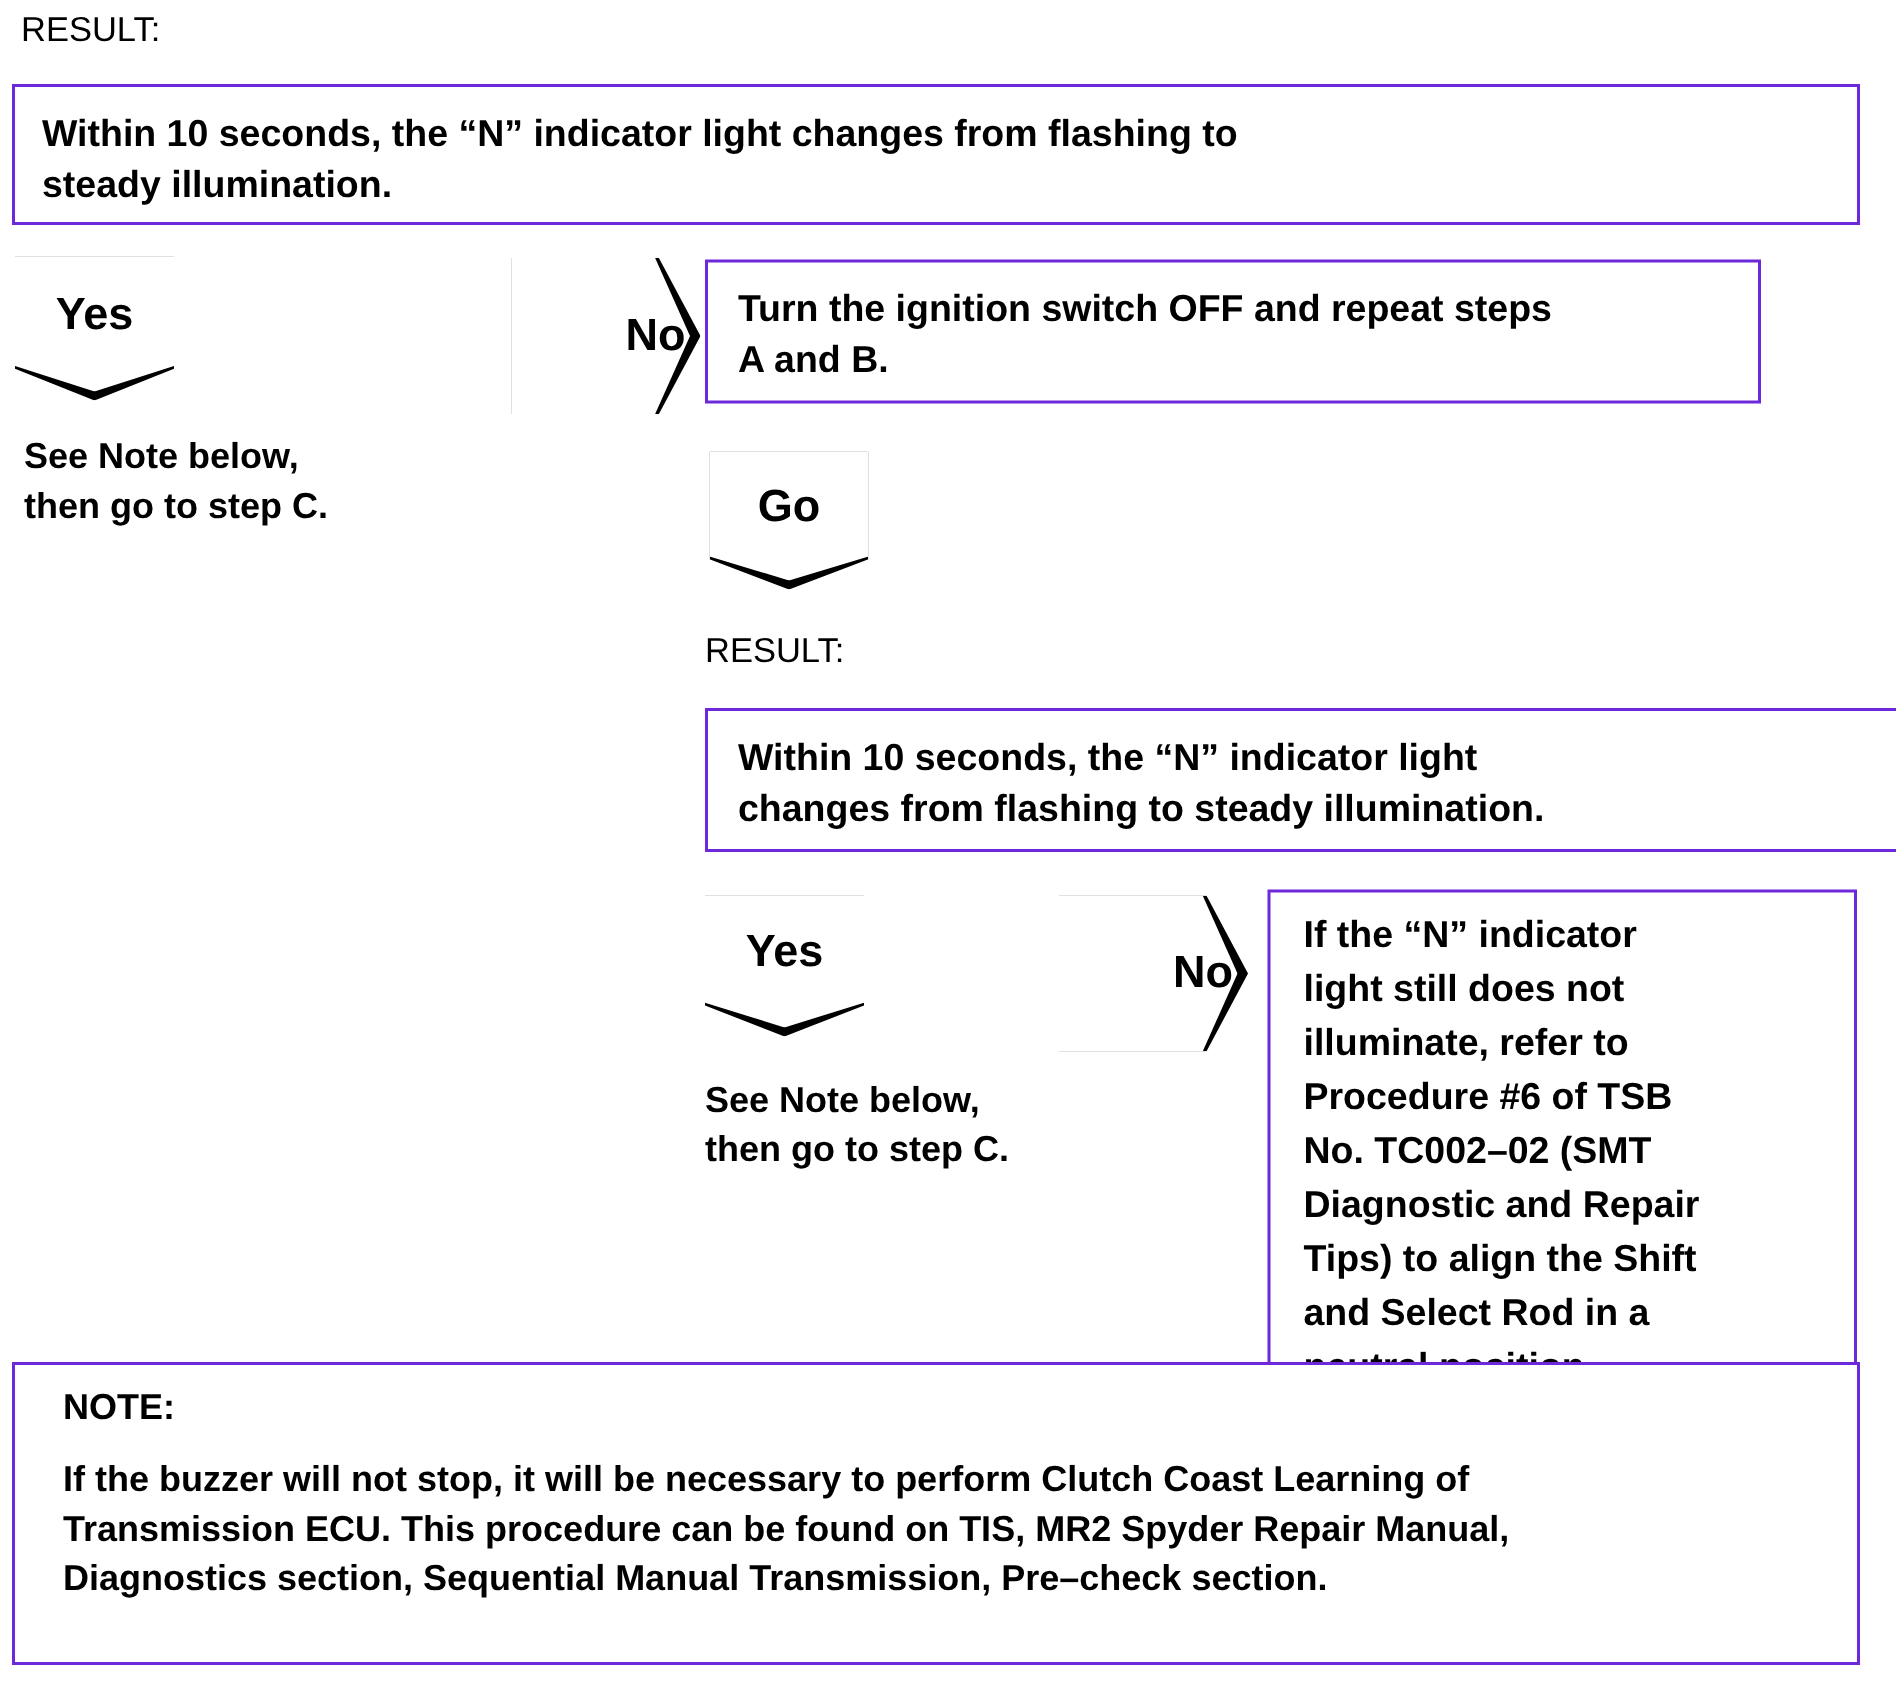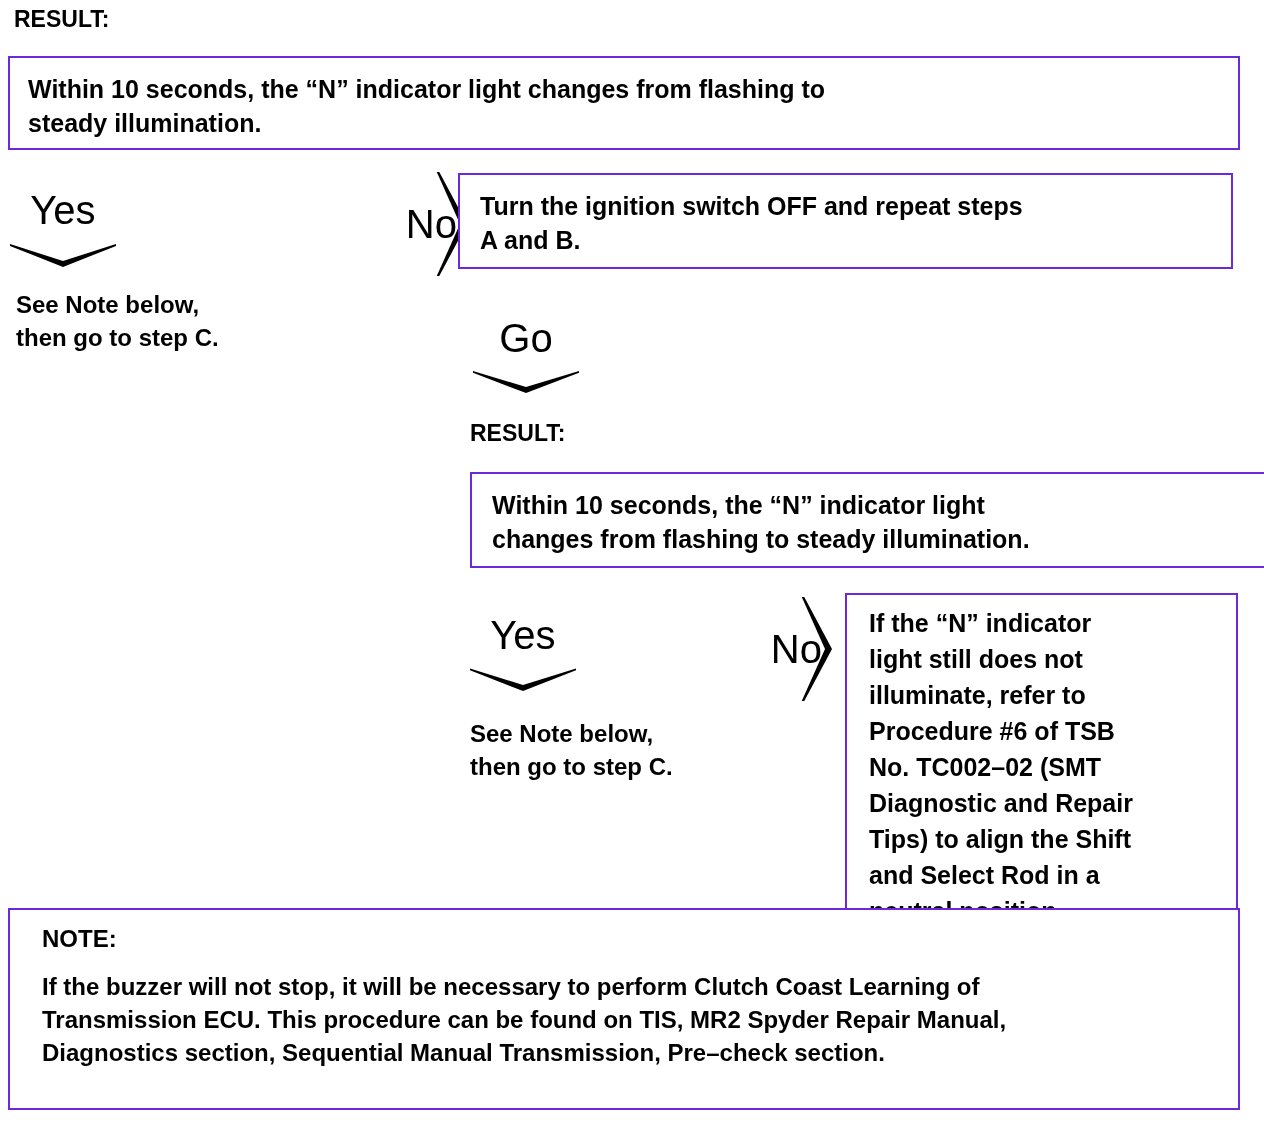--- a/index.html
+++ b/index.html
@@ -13,21 +13,21 @@
     position: relative;
     font-family: "Liberation Sans", sans-serif;
     color: #000000;
     overflow: hidden;
   }
 
   .abs { position: absolute; }
 
   
   .label {
-    font-weight: bold;
+    font-weight: normal;
     font-size: 23px;
     line-height: 26px;
     letter-spacing: 0px;
     white-space: pre;
   }
 
   
   .box {
     border: 2px solid #6d28d9;
     box-sizing: border-box;
@@ -58,22 +58,22 @@
   }
   .flag-inner {
     background: #ffffff;
     width: 100%;
     height: 100%;
     display: flex;
     align-items: center;
     justify-content: center;
   }
   .flag-label {
-    font-weight: normal;
-    font-size: 40px;
+    font-weight: bold;
+    font-size: 30px;
     line-height: 30px;
     white-space: pre;
     position: relative;
   }
 
   
   .flag-down {
     clip-path: polygon(0% 0%, 100% 0%, 100% 78%, 50% 100%, 0% 78%);
   }
   .flag-down .flag-inner {
@@ -115,21 +115,21 @@
 
 <div class="abs caption" style="left:16px; top:288px;">See Note below,
 then go to step C.</div>
 
 <div class="abs flag flag-right" style="left:341px; top:172px; width:126px; height:104px;">
   <div class="flag-inner">
     <span class="flag-label">No</span>
   </div>
 </div>
 
-<div class="abs box" style="left:458px; top:173px; width:775px; height:96px;">
+<div class="abs box" style="left:470px; top:173px; width:704px; height:96px;">
   <div class="box-text" style="margin:14px 0 0 20px;">Turn the ignition switch OFF and repeat steps
 A and B.</div>
 </div>
 
 <div class="abs flag flag-down" style="left:473px; top:301px; width:106px; height:92px;">
   <div class="flag-inner">
     <span class="flag-label">Go</span>
   </div>
 </div>
 

